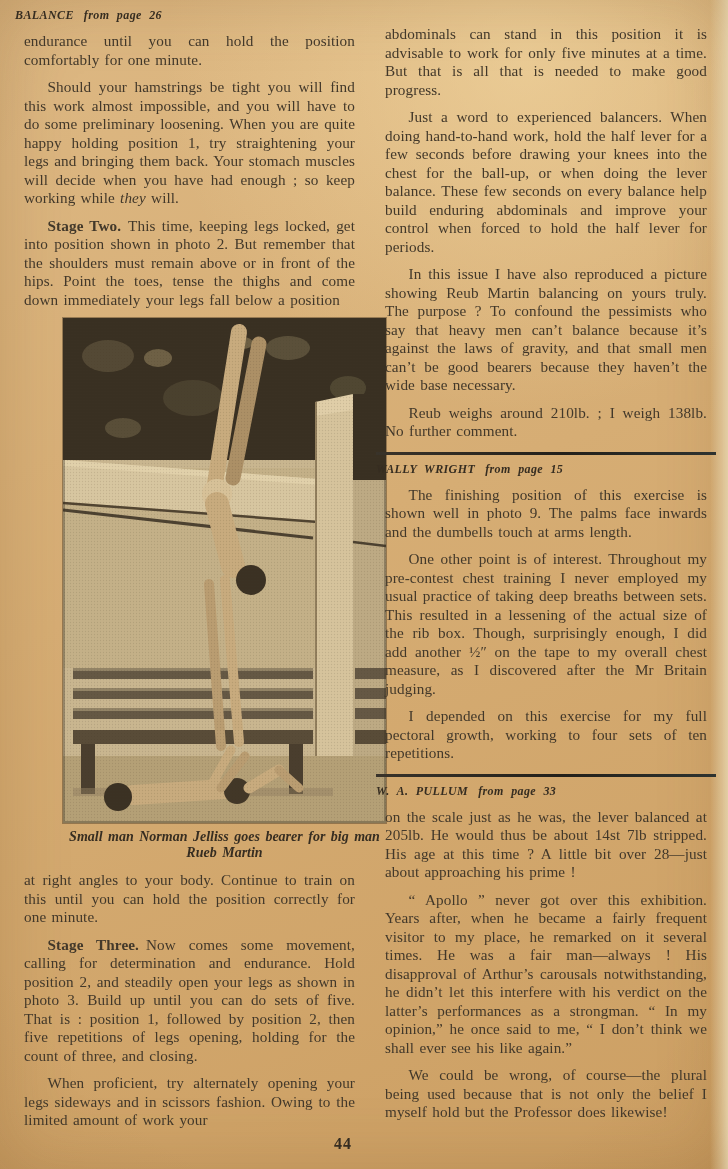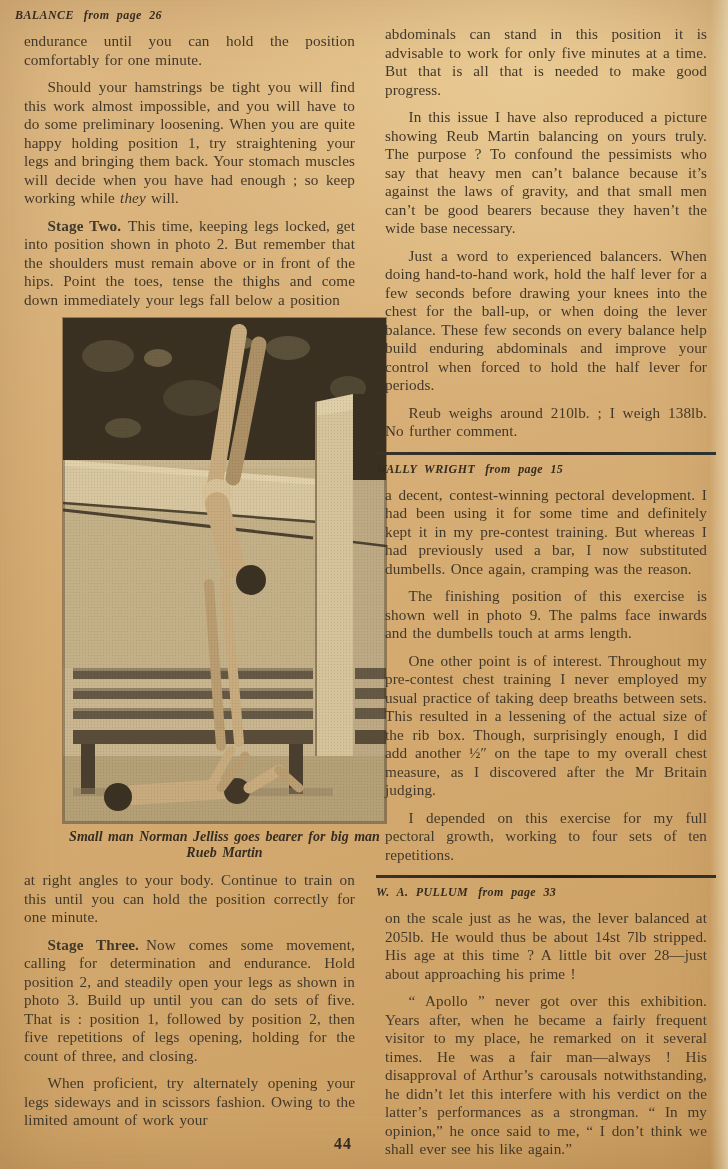--- a/index.html
+++ b/index.html
@@ -144,29 +144,28 @@
       <figcaption class="caption">Small man Norman Jelliss goes bearer for big man Rueb Martin</figcaption>
     </figure>
 
     <p class="body-p noindent">at right angles to your body.  Continue to train on this until you can hold the position correctly for one minute.</p>
     <p class="body-p"><b class="lead">Stage Three.</b><span>Now comes some movement, calling for determination and endurance.  Hold position 2, and steadily open your legs as shown in photo 3.  Build up until you can do sets of five.  That is : position 1, followed by position 2, then five repetitions of legs opening, holding for the count of three, and closing.</span></p>
     <p class="body-p">When proficient, try alternately opening your legs sideways and in scissors fashion. Owing to the limited amount of work your</p>
   </div>
 
   <div class="col col-right">
     <p class="body-p noindent">abdominals can stand in this position it is advisable to work for only five minutes at a time.  But that is all that is needed to make good progress.</p>
+    <p class="body-p">Just a word to experienced balancers. When doing hand-to-hand work, hold the half lever for a few seconds before drawing your knees into the chest for the ball-up, or when doing the lever balance.  These few seconds on every balance help build enduring abdominals and improve your control when forced to hold the half lever for periods.</p>
     <p class="body-p">In this issue I have also reproduced a picture showing Reub Martin balancing on yours truly.  The purpose ?  To confound the pessimists who say that heavy men can’t balance because it’s against the laws of gravity, and that small men can’t be good bearers because they haven’t the wide base necessary.</p>
-    <p class="body-p">Just a word to experienced balancers. When doing hand-to-hand work, hold the half lever for a few seconds before drawing your knees into the chest for the ball-up, or when doing the lever balance.  These few seconds on every balance help build enduring abdominals and improve your control when forced to hold the half lever for periods.</p>
     <p class="body-p">Reub weighs around 210lb. ;  I weigh 138lb.  No further comment.</p>
 
     <hr class="rule">
     <h2 class="section-heading">
       <span class="hd-title">WALLY WRIGHT</span><span class="hd-ref">from page 15</span>
     </h2>
-    <p class="body-p noindent">a decent, contest-winning pectoral development.  I had been using it for some time and definitely kept it in my pre-contest training. But whereas I had previously used a bar, I now substituted dumbells.  Once again, cramping was the reason.</p>
     <p class="body-p">The finishing position of this exercise is shown well in photo 9.  The palms face inwards and the dumbells touch at arms length.</p>
     <p class="body-p">One other point is of interest.  Throughout my pre-contest chest training I never employed my usual practice of taking deep breaths between sets.  This resulted in a lessening of the actual size of the rib box. Though, surprisingly enough, I did add another ½″ on the tape to my overall chest measure, as I discovered after the Mr Britain judging.</p>
     <p class="body-p">I depended on this exercise for my full pectoral growth, working to four sets of ten repetitions.</p>
 
     <hr class="rule">
     <h2 class="section-heading">
       <span class="hd-title">W. A. PULLUM</span><span class="hd-ref">from page 33</span>
     </h2>
     <p class="body-p noindent">on the scale just as he was, the lever balanced at 205lb.  He would thus be about 14st 7lb stripped.  His age at this time ?  A little bit over 28—just about approaching his prime !</p>
     <p class="body-p">“ Apollo ” never got over this exhibition. Years after, when he became a fairly frequent visitor to my place, he remarked on it several times.  He was a fair man—always ! His disapproval of Arthur’s carousals notwithstanding, he didn’t let this interfere with his verdict on the latter’s performances as a strongman.  “ In my opinion,” he once said to me, “ I don’t think we shall ever see his like again.”</p>

